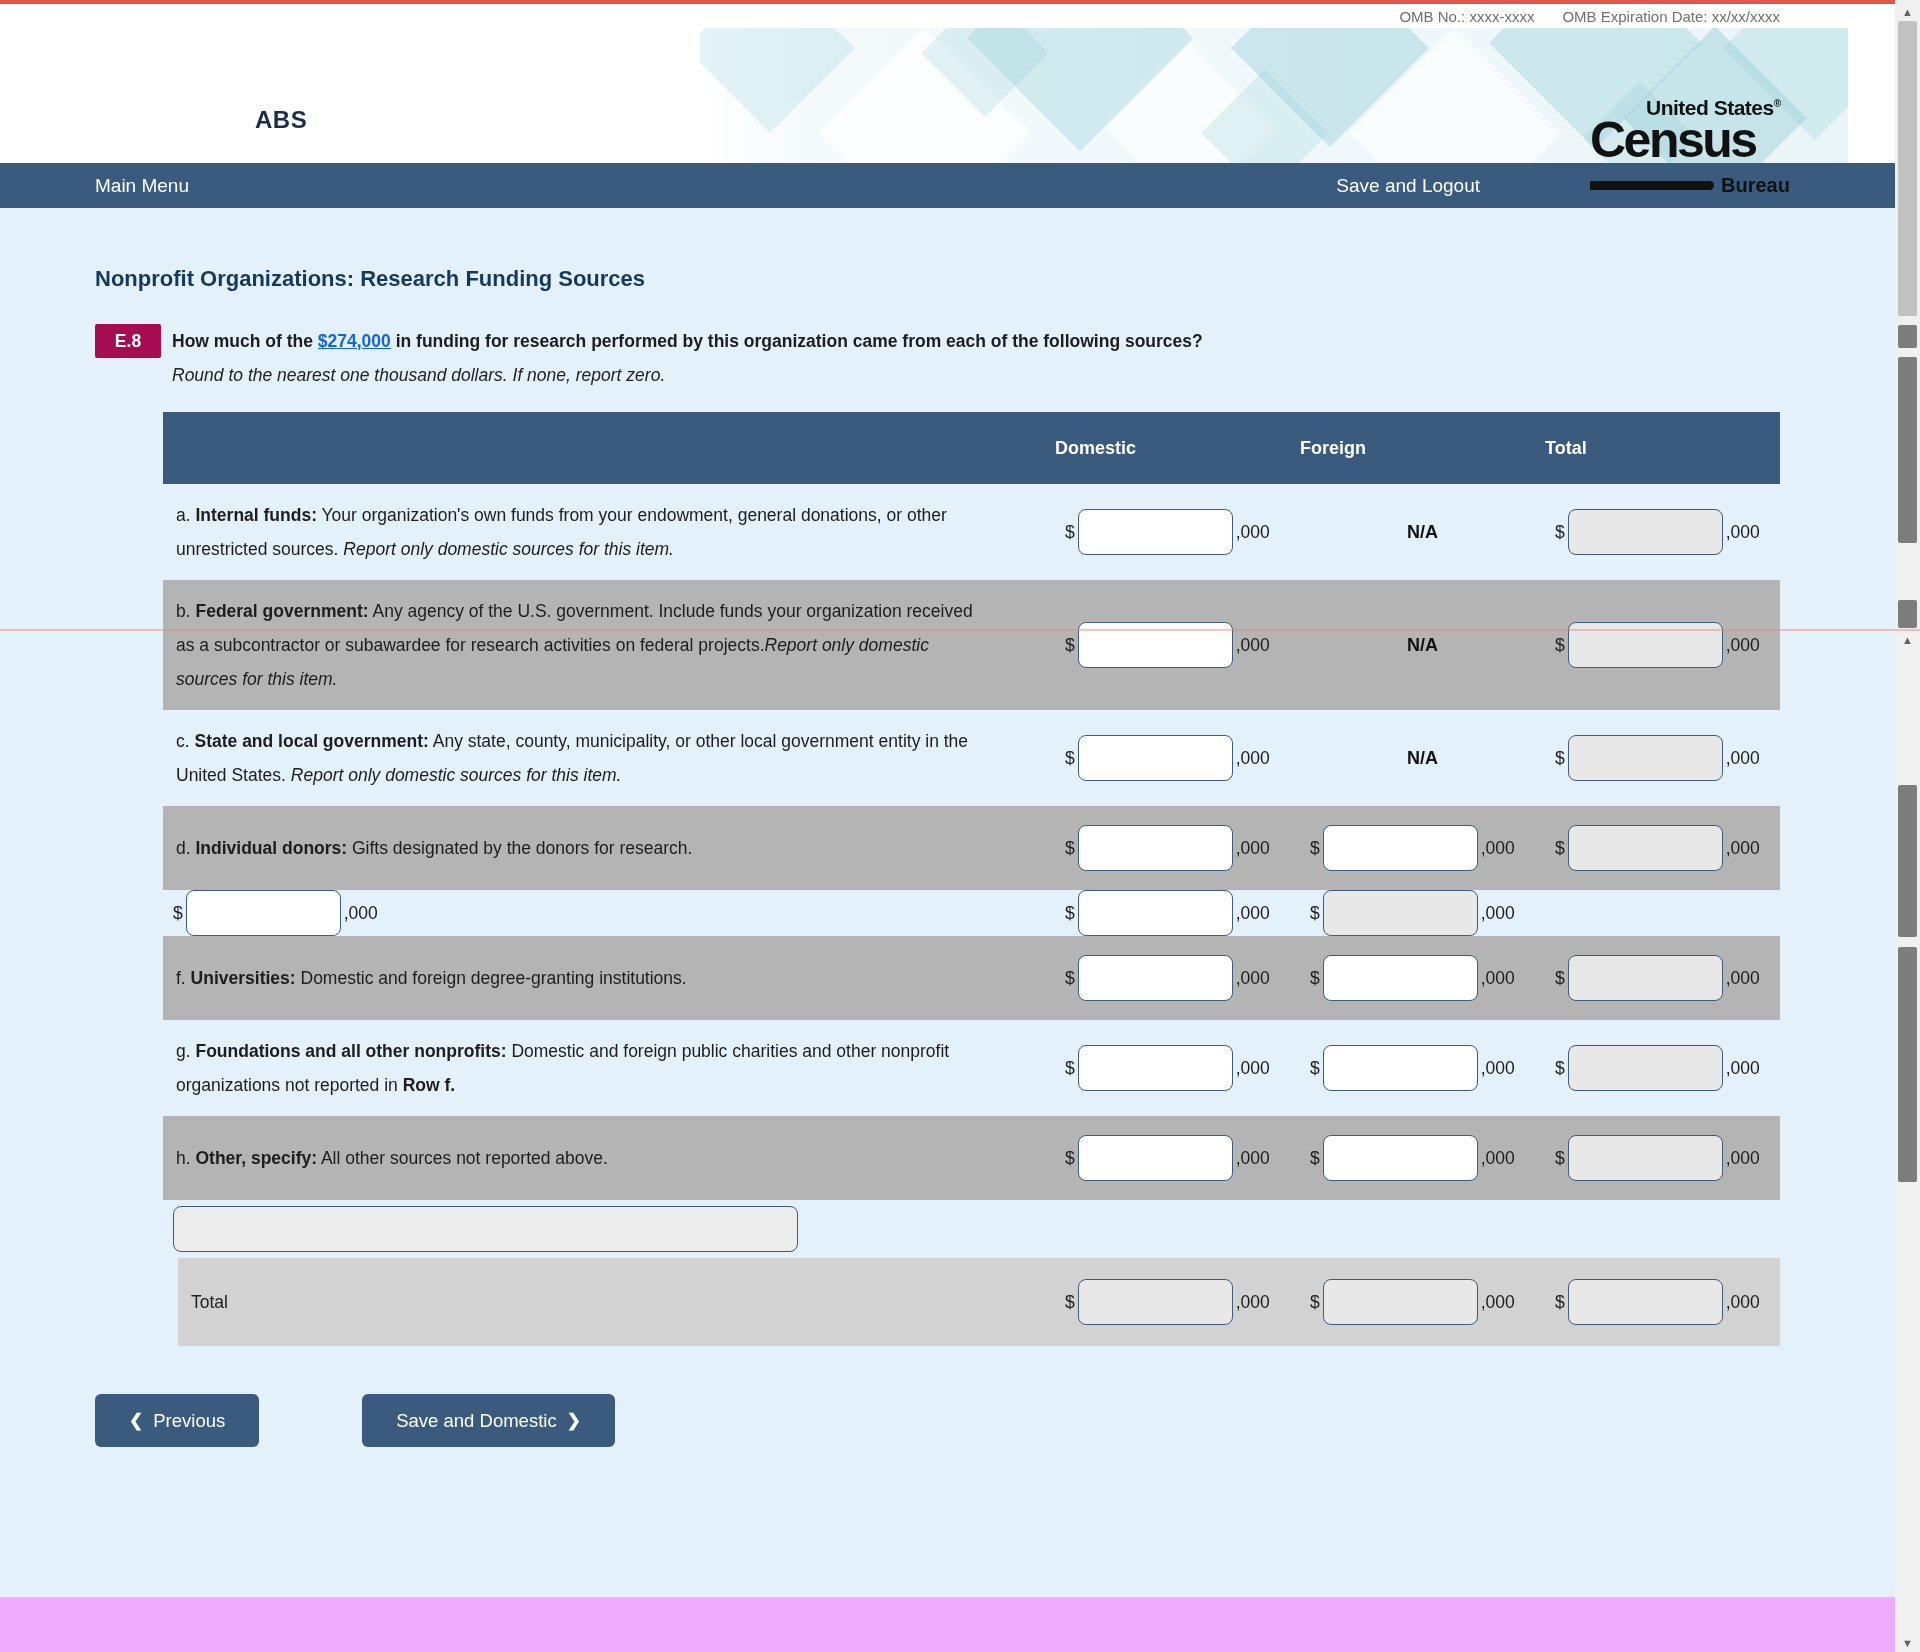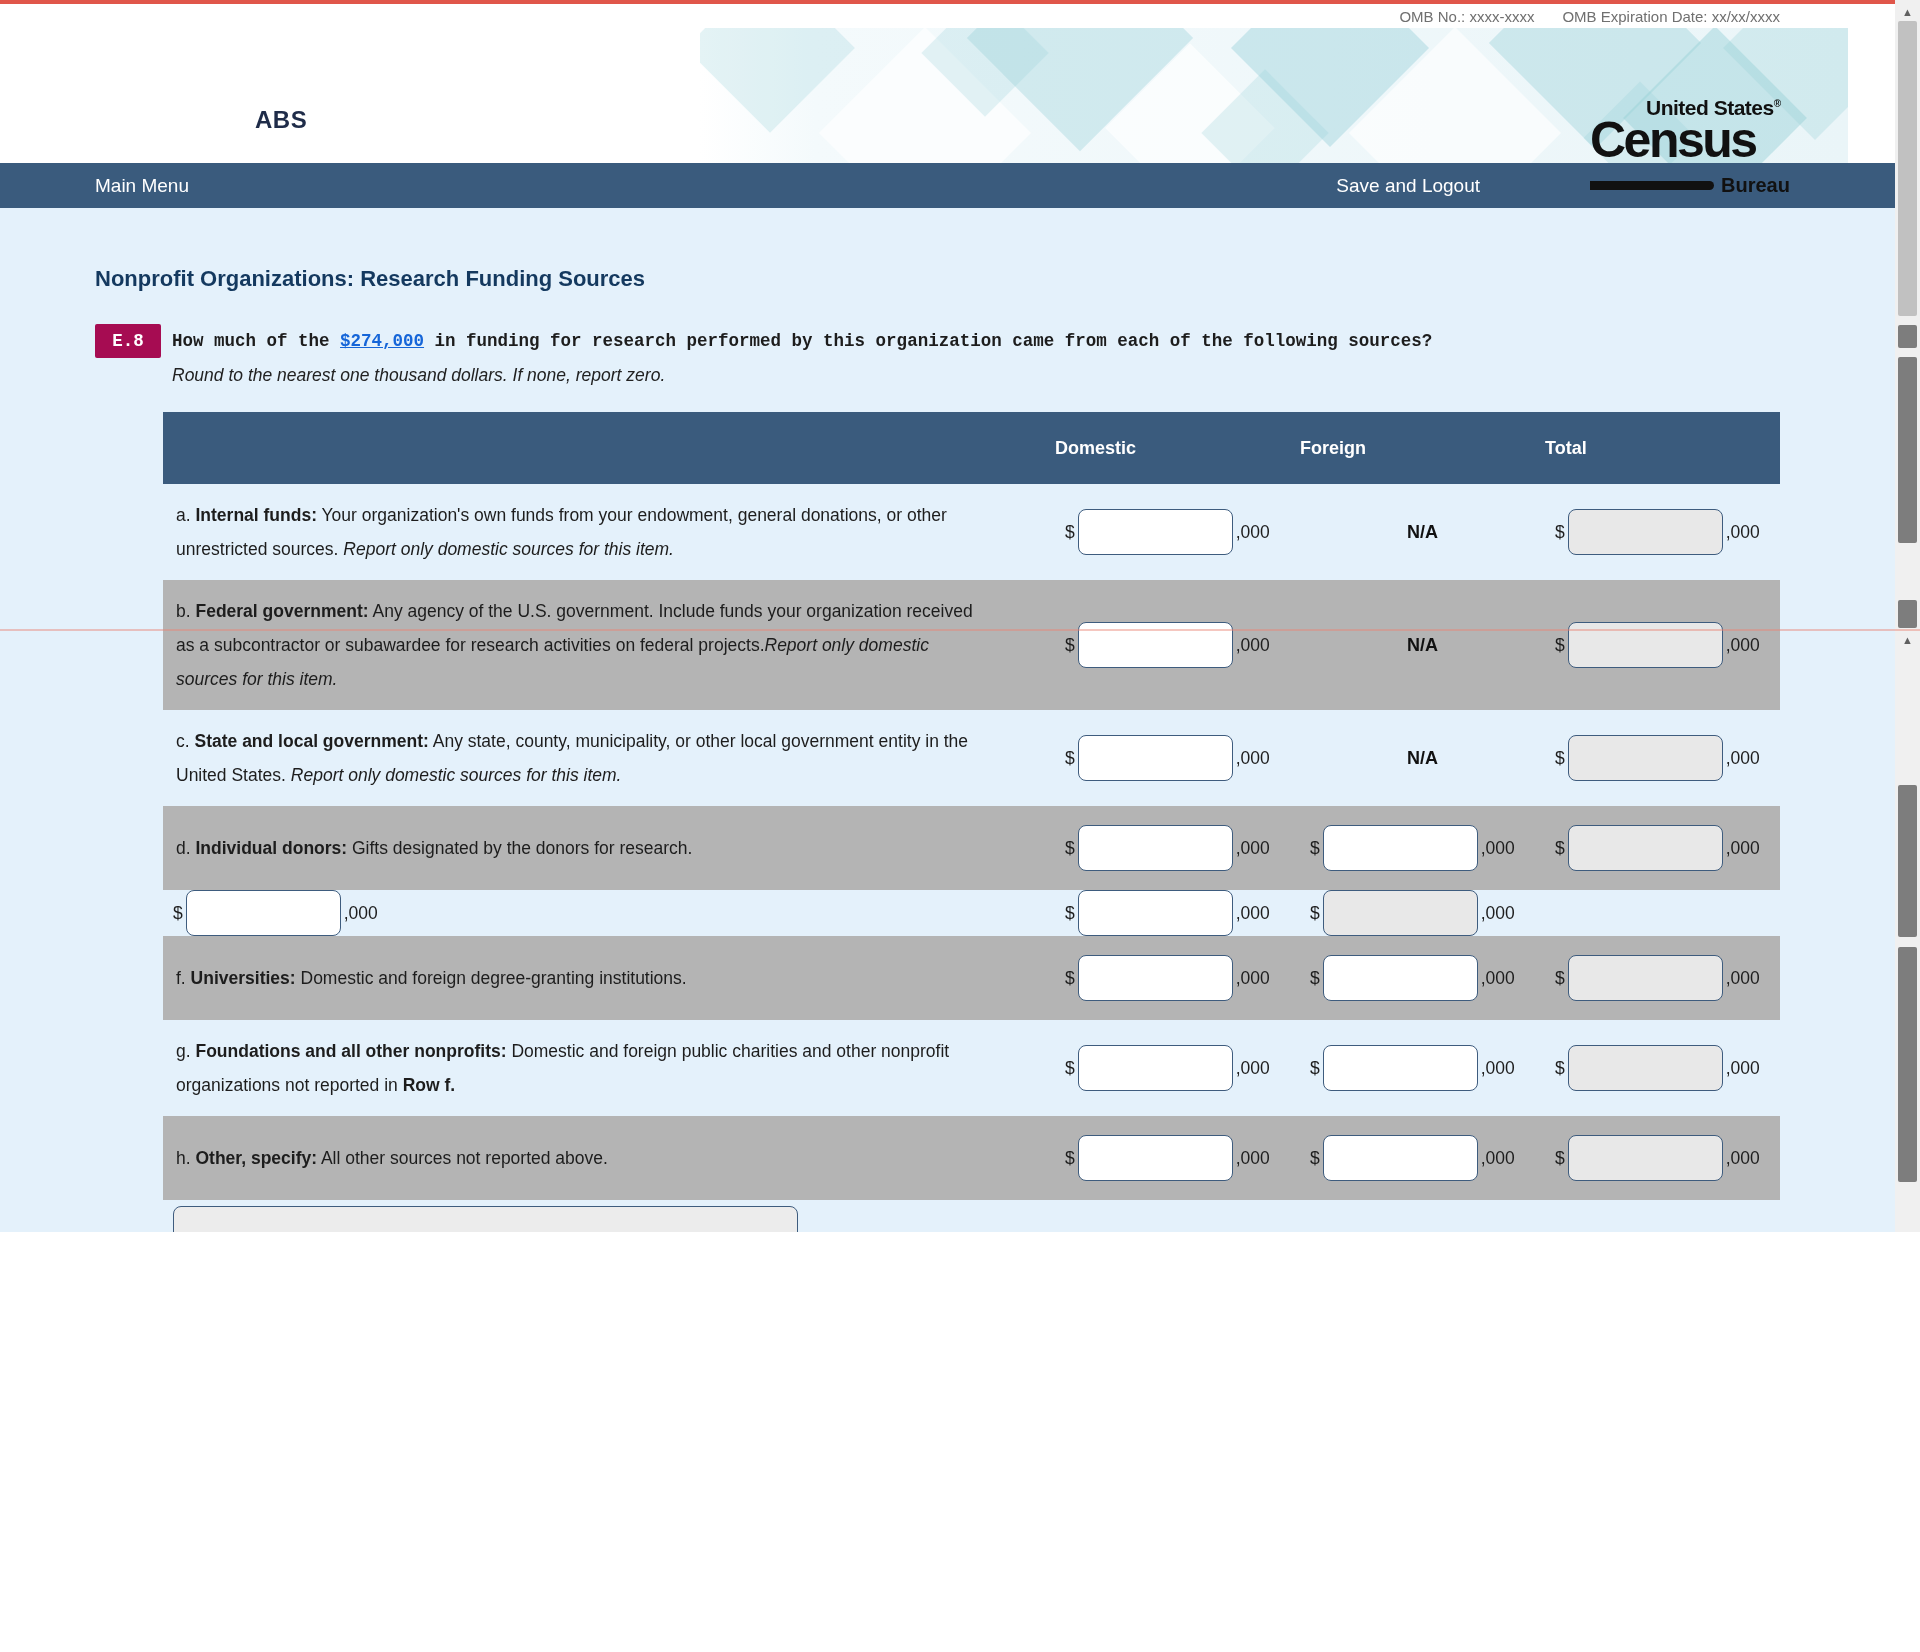--- a/index.html
+++ b/index.html
@@ -7,21 +7,21 @@
     --page-bg:#e4f1fb;
     --row-gray:#b4b4b4;
     --total-gray:#d2d2d2;
     --badge:#a60c52;
     --link:#1565d8;
     --topline:#e0564a;
     --ink:#1d1d1d;
   }
   *{margin:0;padding:0;box-sizing:border-box;}
   html,body{width:1920px;height:1652px;font-family:"Liberation Sans",sans-serif;}
-  .screen{position:relative;width:1920px;height:1232px;background:#6d28d9;overflow:hidden;}
+  .screen{position:relative;width:1920px;height:1652px;background:#f0abfc;overflow:hidden;}
 
   
   .rail{position:absolute;top:0;right:0;width:25px;height:1652px;background:#f0f0f0;z-index:40;}
   .rail .arrow{position:absolute;left:0;width:25px;text-align:center;font-size:11px;color:#606060;line-height:14px;cursor:default;}
   .thumb{position:absolute;left:3px;width:19px;border-radius:2px;}
   .thumb.light{background:#c1c1c1;}
   .thumb.dark{background:#7d7d7d;}
 
   .seam{position:absolute;left:0;top:629px;width:1920px;height:2px;background:rgba(232,130,115,0.45);z-index:50;}
 
@@ -67,21 +67,21 @@
   .cl-bureau{font-size:20px;font-weight:bold;margin-left:7px;}
 
   
   .navbar{position:relative;height:45px;background:var(--navy);color:#fff;display:flex;align-items:center;}
   .nav-left{margin-left:95px;font-size:19px;cursor:pointer;}
   .nav-right{position:absolute;right:440px;font-size:19px;cursor:pointer;}
 
   
   .content{height:1389px;background:var(--page-bg);overflow:hidden;}
   .page-title{margin:58px 0 0 95px;font-size:22px;font-weight:bold;color:#14395f;}
-  .qrow{display:flex;align-items:flex-start;margin:32px 0 0 95px;font-family:Liberation Mono, monospace;}
+  .qrow{display:flex;align-items:flex-start;margin:32px 0 0 95px;}
   .qbadge{flex:0 0 auto;width:66px;height:34px;background:var(--badge);color:#fff;font-weight:bold;font-size:17.5px;display:flex;align-items:center;justify-content:center;border-radius:2px;}
   .qtext{margin-left:11px;font-size:17.5px;font-weight:bold;color:var(--ink);line-height:34px;max-width:1560px;}
   .qtext a{color:var(--link);text-decoration:underline;cursor:pointer;}
   .instruction{margin:2px 0 0 172px;font-size:17.5px;font-style:italic;color:#222;line-height:30px;}
 
   
   .ftable{margin:22px 0 0 163px;width:1617px;}
   .thead{display:grid;grid-template-columns:892px 245px 245px 235px;height:72px;background:var(--navy);color:#fff;font-weight:bold;font-size:18px;align-items:center;}
   .thead .hc{text-align:left;}
   .trow{display:grid;grid-template-columns:892px 245px 245px 235px;align-items:center;}

